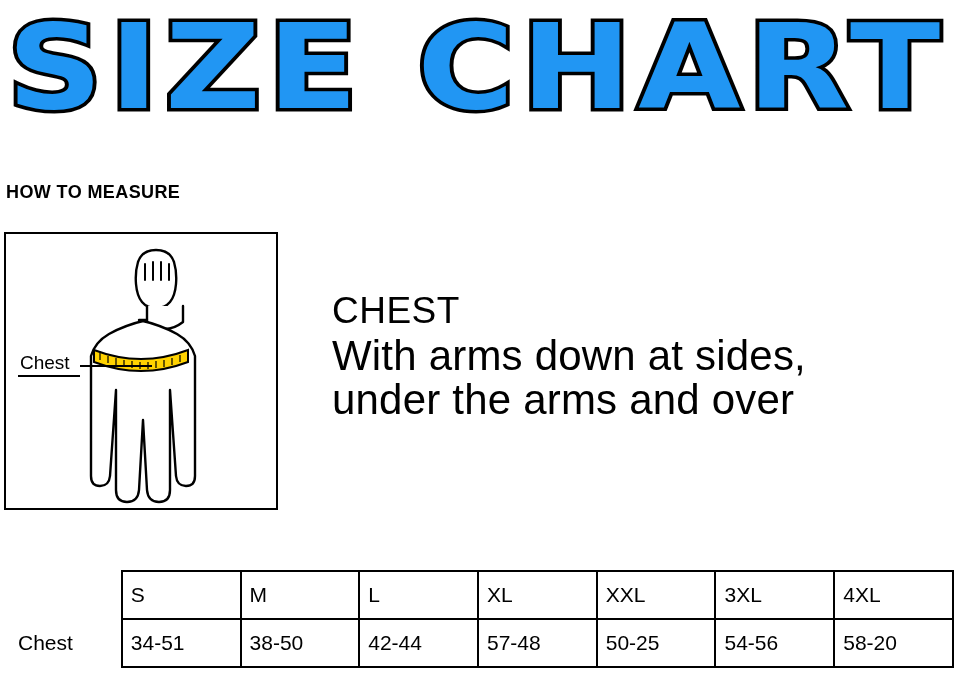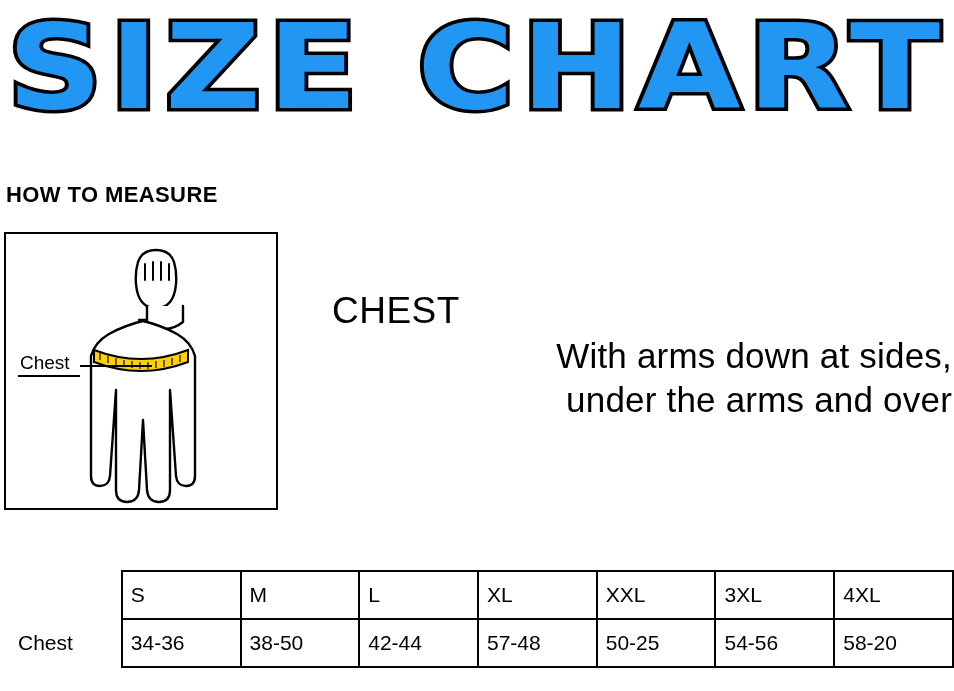--- a/index.html
+++ b/index.html
@@ -41,21 +41,21 @@
     white-space: nowrap;
     transform: scaleX(1.12);
     transform-origin: center center;
   }
 
   
   .how-heading {
     position: absolute;
     left: 6px;
     top: 182px;
-    font-size: 22px;
+    font-size: 18px;
     font-weight: bold;
     letter-spacing: 0.4px;
     font-family: "Liberation Sans", sans-serif;
   }
 
   
   .figure-box {
     position: absolute;
     left: 4px;
     top: 232px;
@@ -100,25 +100,24 @@
     top: 288px;
     width: 620px;
   }
   .desc-title {
     font-size: 37px;
     line-height: 46px;
     font-family: "Liberation Sans", sans-serif;
     letter-spacing: 0.5px;
   }
   .desc-body {
-    font-size: 35px;
+    font-size: 42px;
     line-height: 44px;
     font-family: "Liberation Sans", sans-serif;
     letter-spacing: 0.2px;
-    text-align: right;
   }
   .desc-body div { white-space: nowrap; }
 
   
   .size-table {
     position: absolute;
     left: 4px;
     top: 570px;
     border-collapse: collapse;
     table-layout: fixed;
@@ -192,21 +191,21 @@
       <td class="cell">S</td>
       <td class="cell">M</td>
       <td class="cell">L</td>
       <td class="cell">XL</td>
       <td class="cell">XXL</td>
       <td class="cell">3XL</td>
       <td class="cell">4XL</td>
     </tr>
     <tr>
       <td class="rowhead">Chest</td>
-      <td class="cell">34-36</td>
+      <td class="cell">34-51</td>
       <td class="cell">38-50</td>
       <td class="cell">42-44</td>
       <td class="cell">57-48</td>
       <td class="cell">50-25</td>
       <td class="cell">54-56</td>
       <td class="cell">58-20</td>
     </tr>
   </tbody>
 </table>
 

